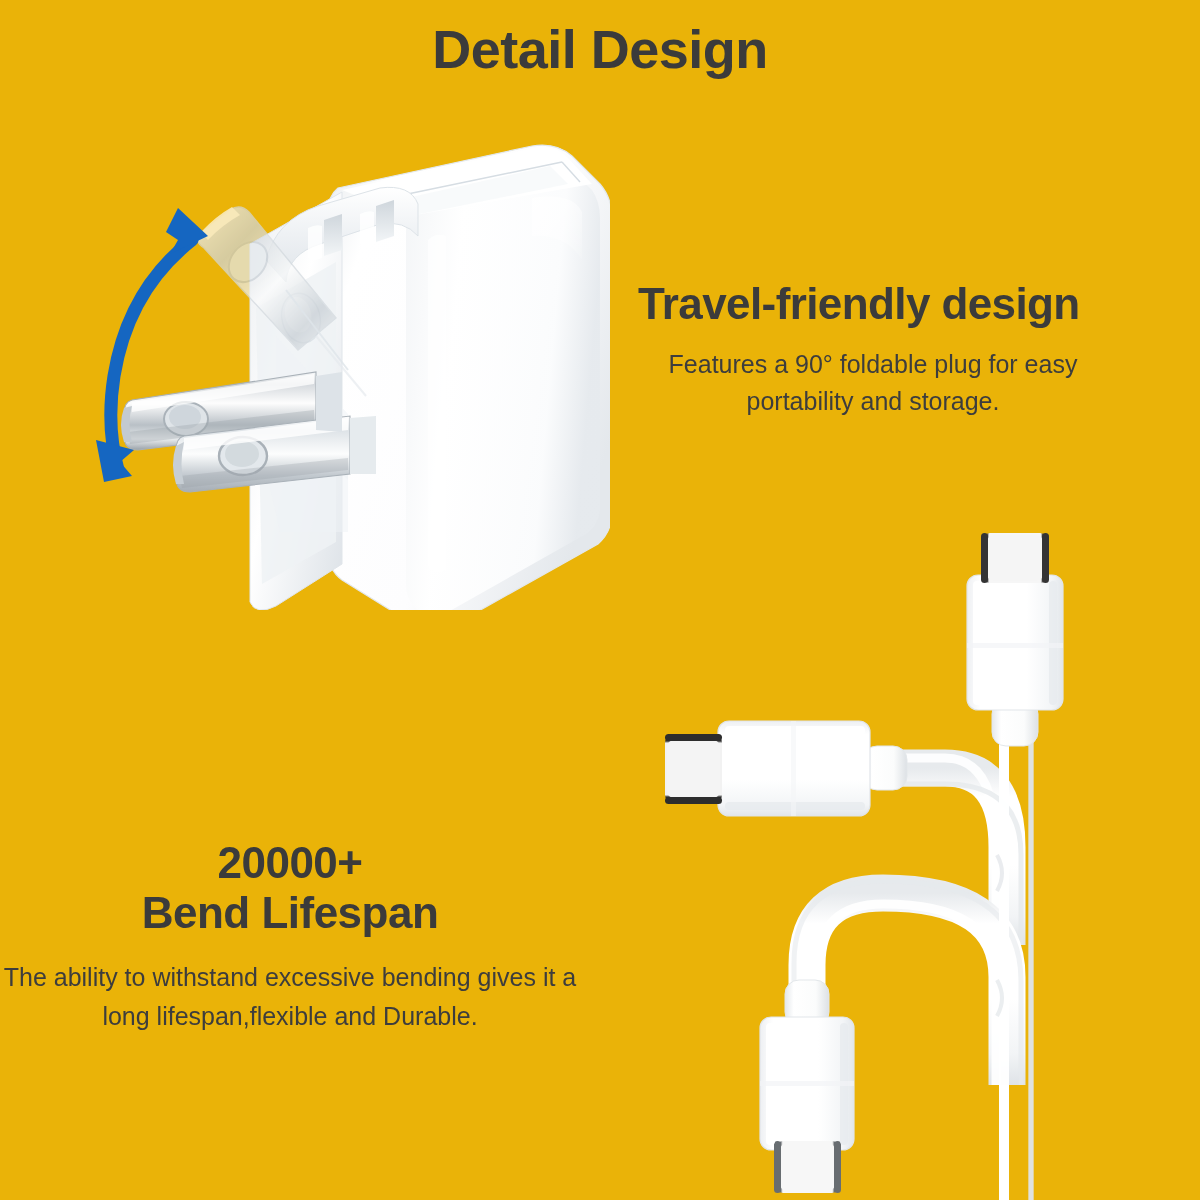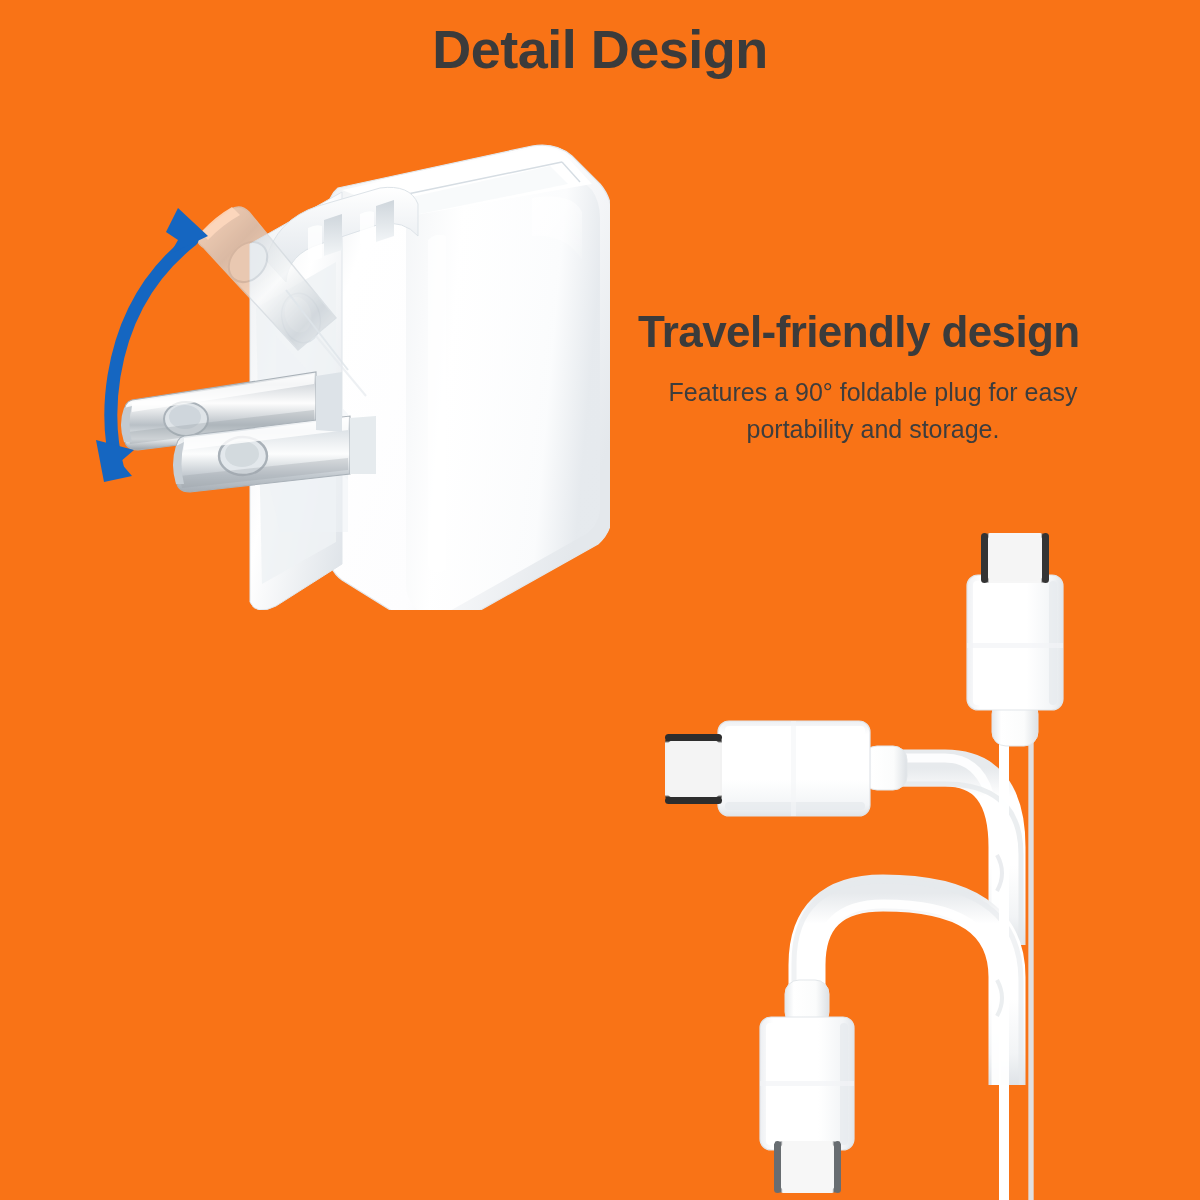--- a/index.html
+++ b/index.html
@@ -11,42 +11,42 @@
     height: 1200px;
     background: #d6e9f7;
     font-family: "Liberation Sans", sans-serif;
     overflow: hidden;
     position: relative;
   }
   #page {
     position: relative;
     width: 1200px;
     height: 1200px;
-    background: #f97316;
+    background: #eab308;
   }
 
   
   .page-title {
     position: absolute;
     top: 18px;
     left: 0;
     width: 1200px;
     text-align: center;
     font-size: 54px;
     font-weight: bold;
     color: #3b3b3b;
     letter-spacing: -0.5px;
     line-height: 1.15;
   }
 
   
   .feature-travel {
     position: absolute;
     left: 638px;
-    top: 308px;
+    top: 280px;
     width: 540px;
   }
   .feature-travel .ft-heading {
     font-size: 44px;
     font-weight: bold;
     color: #3b3b3b;
     letter-spacing: -0.6px;
     line-height: 1.1;
     white-space: nowrap;
   }
@@ -376,14 +376,19 @@
         <rect x="145" y="556" width="94" height="5" fill="#f2f4f6" opacity="0.7"></rect>
       </g>
     </svg>
   </div>
 
   <div class="feature-travel">
     <div class="ft-heading">Travel-friendly design</div>
     <div class="ft-body">Features a 90° foldable plug for easy portability and storage.</div>
   </div>
 
+  <div class="feature-bend">
+    <div class="fb-heading-1">20000+</div>
+    <div class="fb-heading-2">Bend Lifespan</div>
+    <div class="fb-body">The ability to withstand excessive bending gives it a long lifespan,flexible and Durable.</div>
+  </div>
 
 </div>
 
 </body></html>

